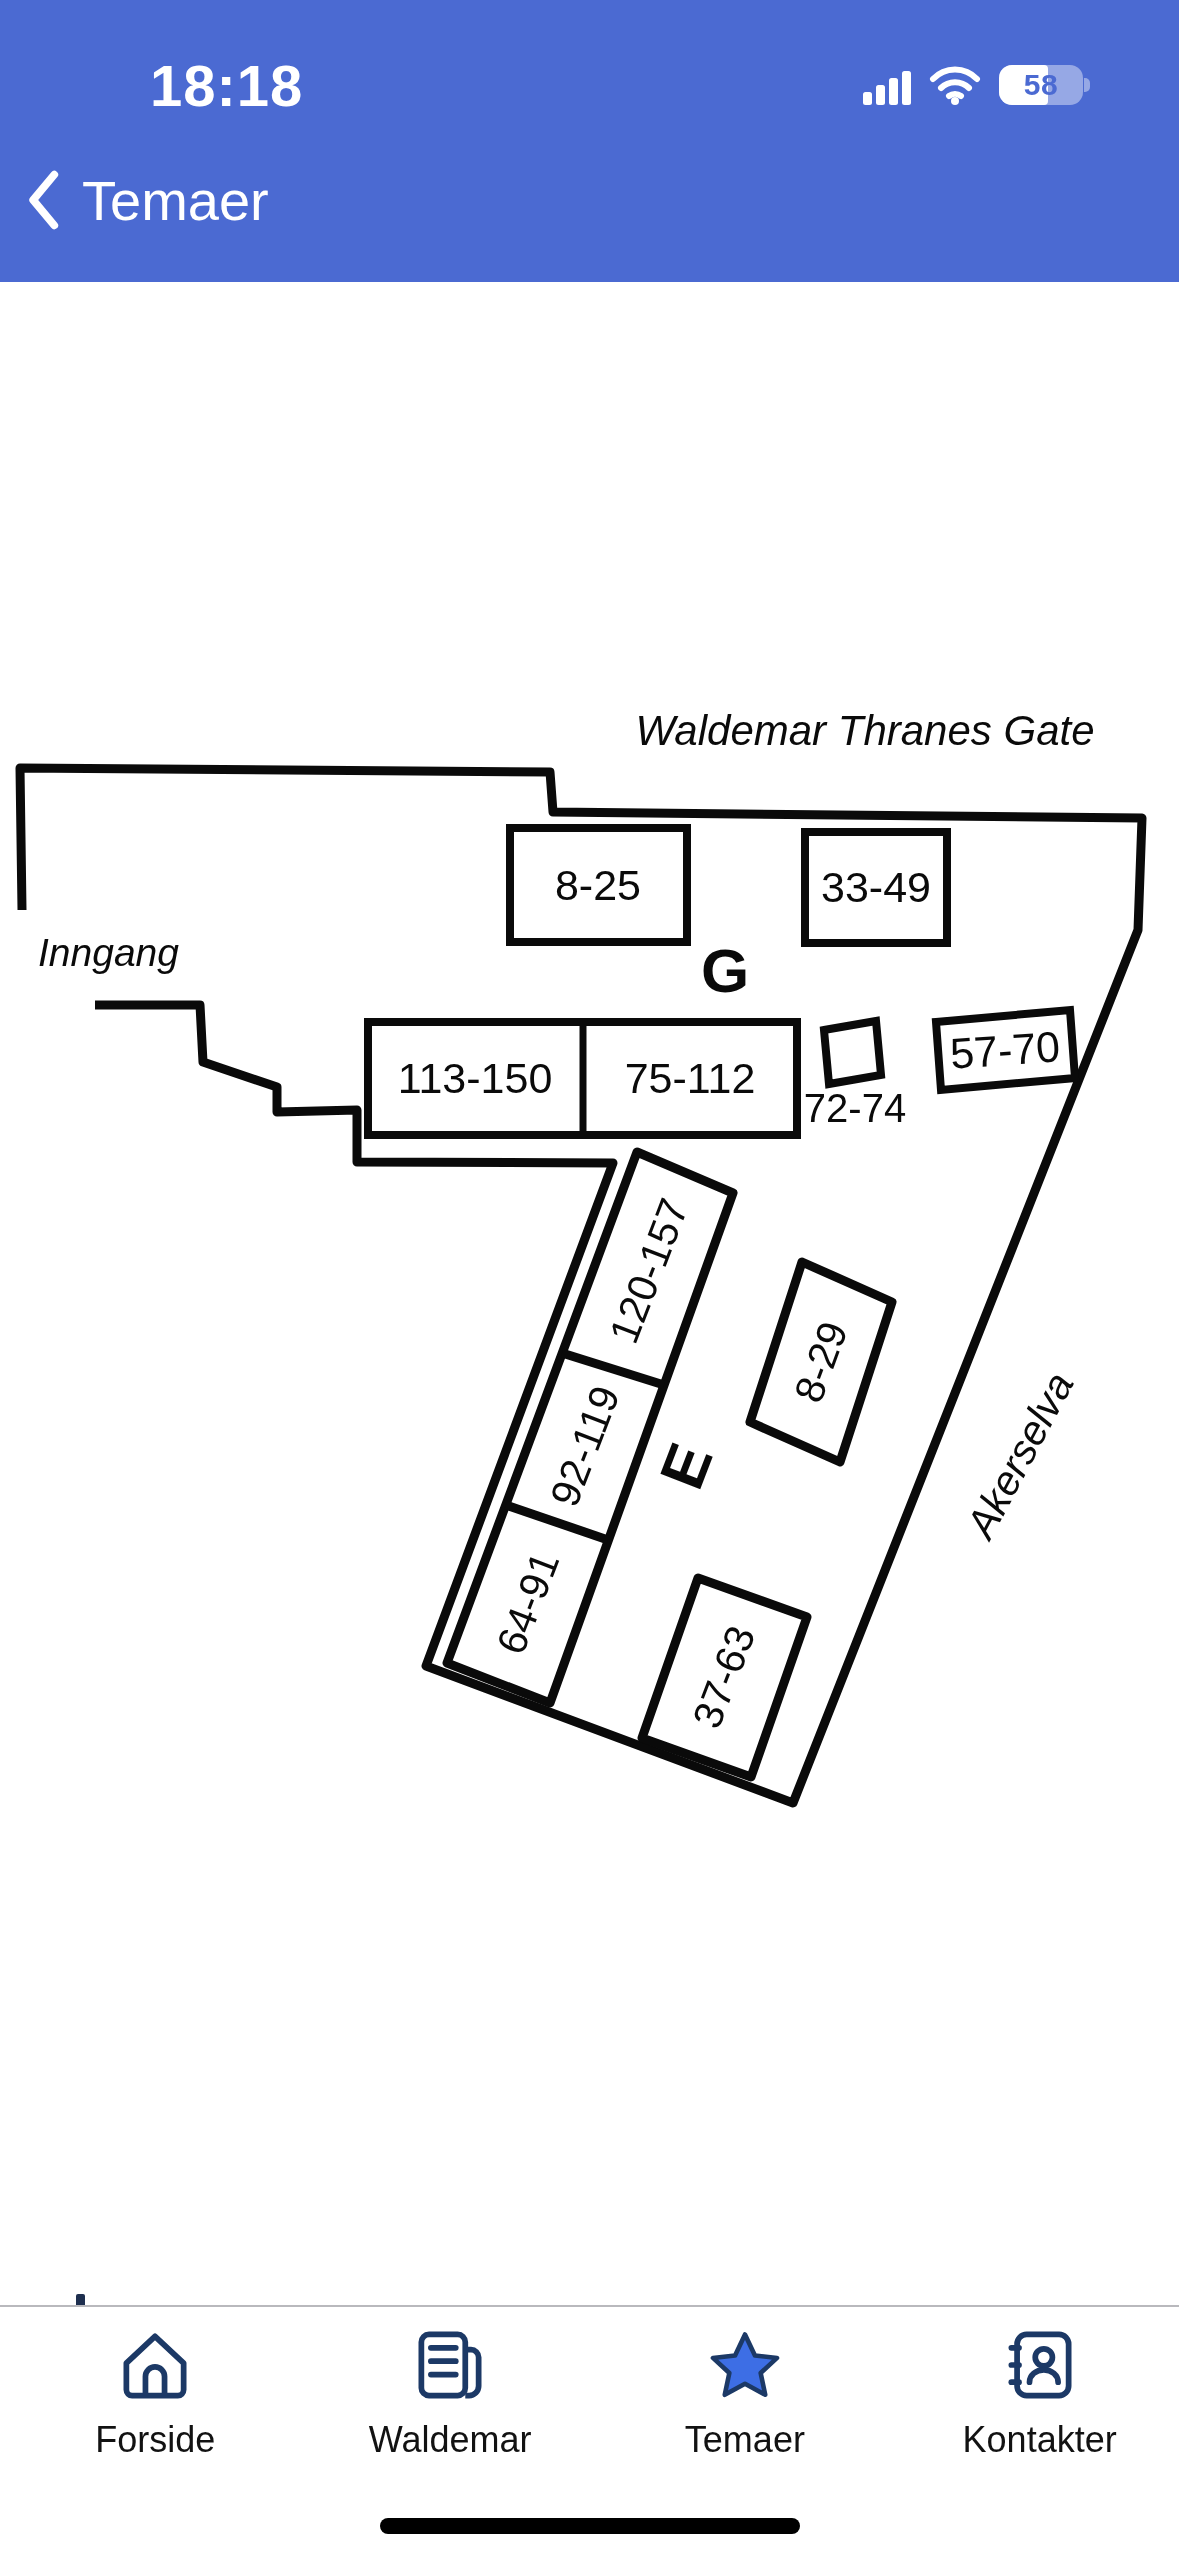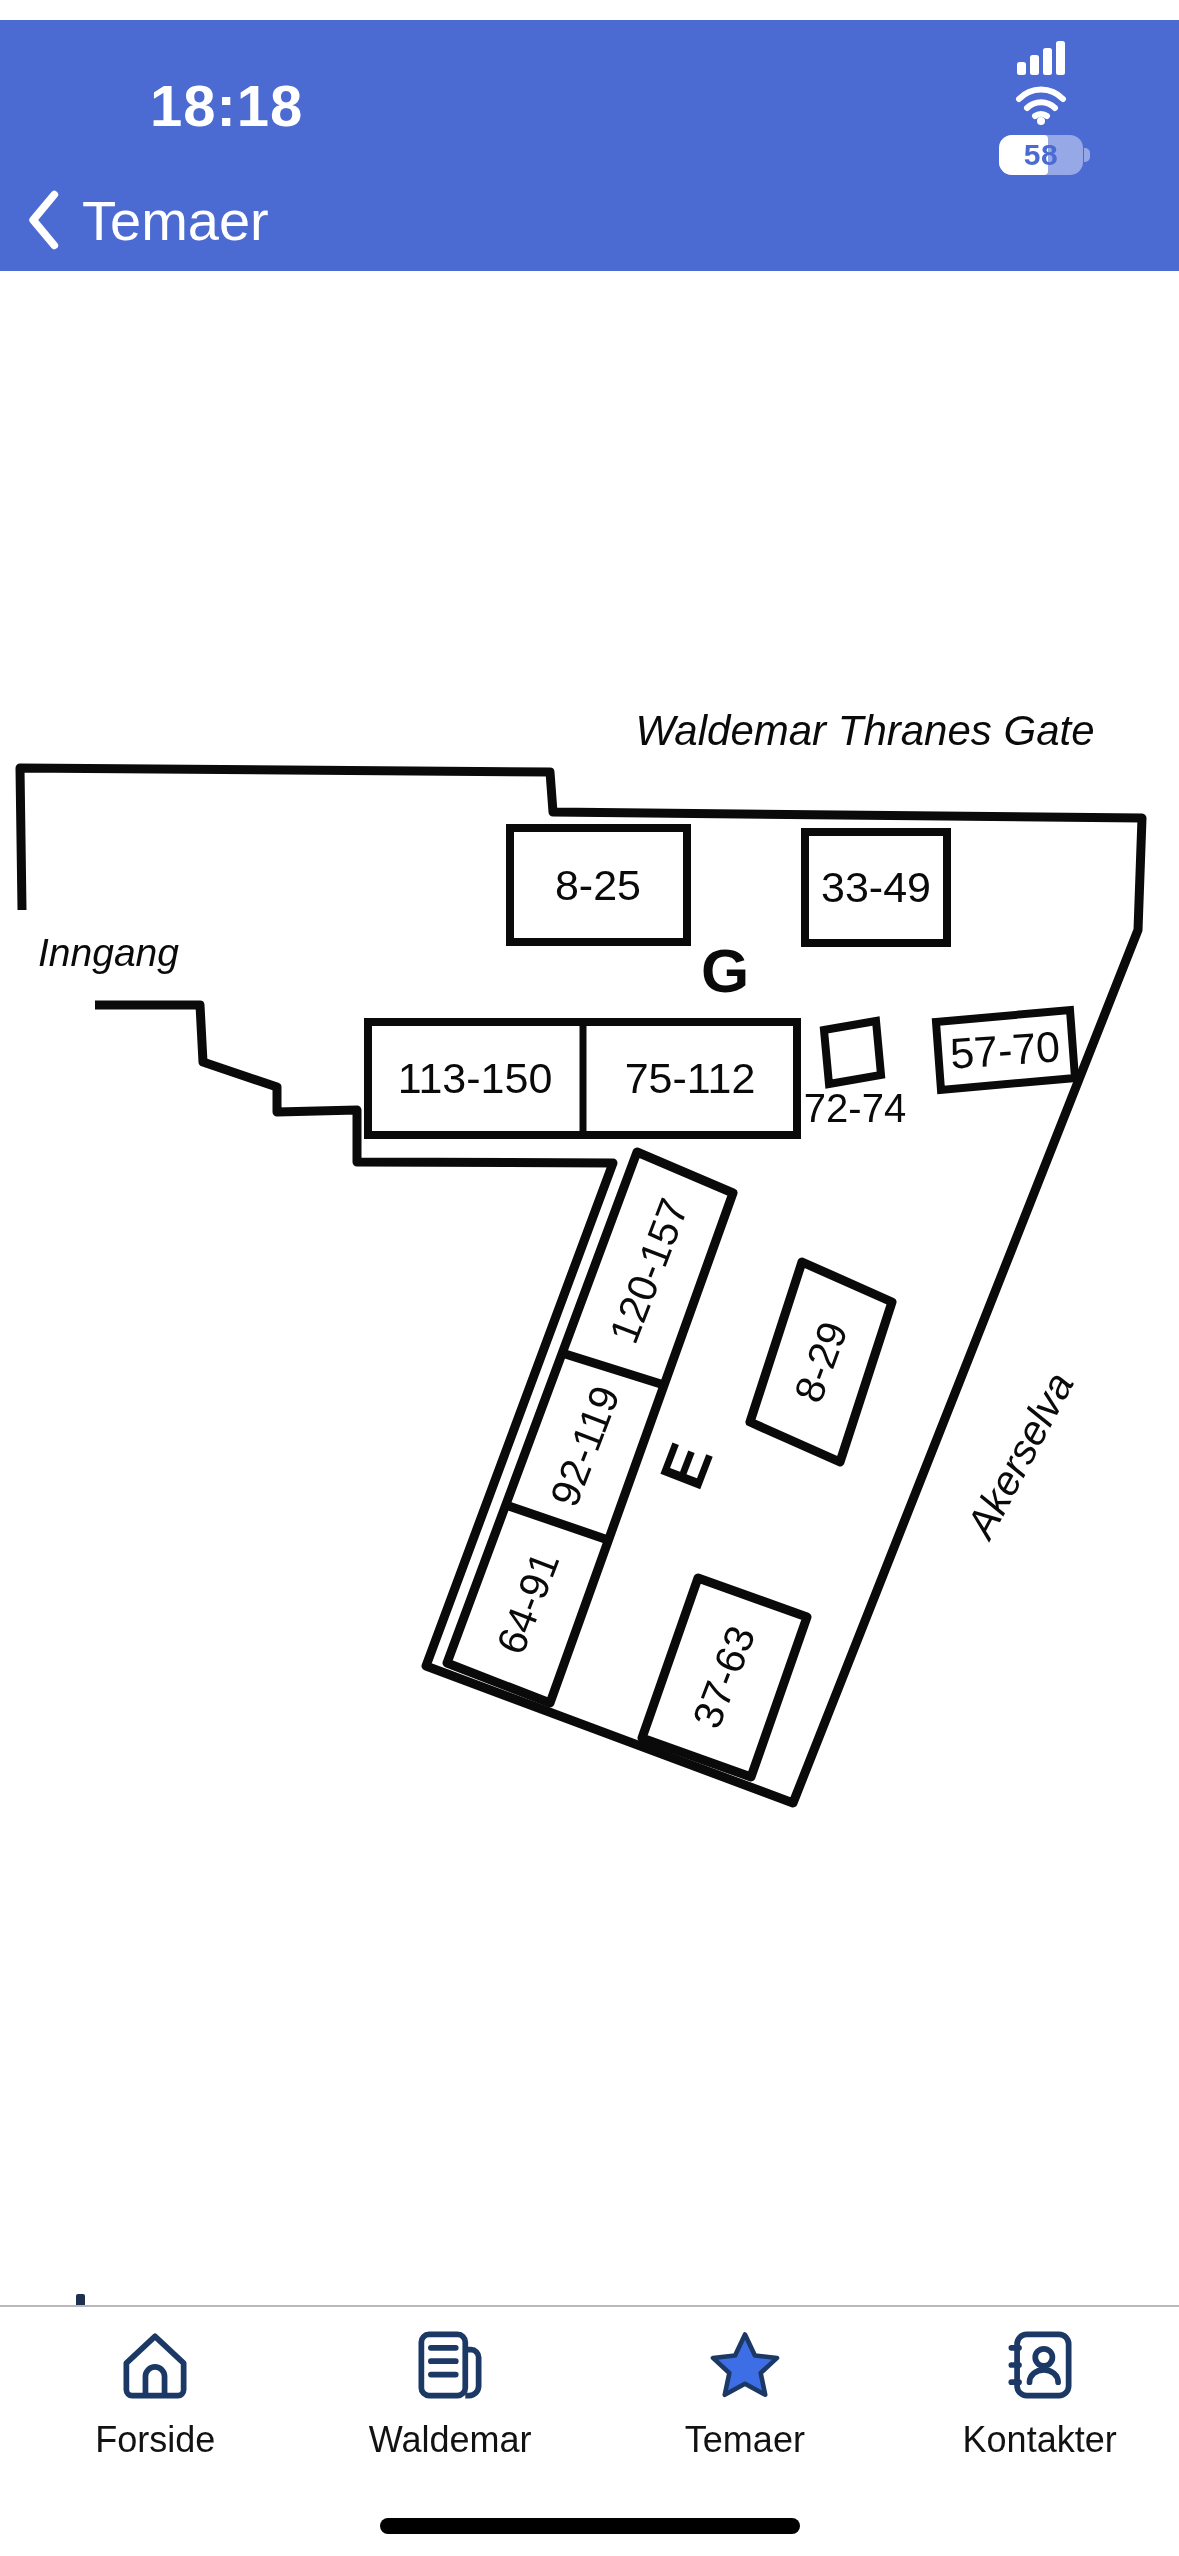--- a/index.html
+++ b/index.html
@@ -3,32 +3,32 @@
 <meta charset="utf-8">
 <style>
   html,body{margin:0;padding:0;}
   body{
     width:1179px;height:2556px;position:relative;overflow:hidden;
     background:#ffffff;font-family:"Liberation Sans", sans-serif;
     -webkit-font-smoothing:antialiased;
   }
   
   .header{
-    position:absolute;top:0;left:0;width:1179px;height:251px;
-    background:#4B6AD2;color:#fff;margin-top:20px;
+    position:absolute;top:0;left:0;width:1179px;height:282px;
+    background:#4B6AD2;color:#fff;
   }
   .status-row{
     position:absolute;top:30px;left:0;width:1179px;height:110px;
     display:flex;align-items:center;
   }
   .status-time{
     margin-left:150px;font-size:58px;font-weight:600;letter-spacing:1px;
   }
   .status-right{
-    margin-left:auto;margin-right:96px;display:flex;align-items:center;gap:10px;flex-direction:column;
+    margin-left:auto;margin-right:96px;display:flex;align-items:center;gap:18px;
   }
   .sig{display:flex;align-items:flex-end;gap:4px;height:40px;}
   .sig i{display:block;width:9px;background:#fff;border-radius:2.5px;}
   .battery{
     position:relative;width:84px;height:40px;border-radius:13px;
     background:rgba(255,255,255,0.42);overflow:visible;
   }
   .battery .fill{
     position:absolute;left:0;top:0;height:40px;width:58%;
     background:#ffffff;border-radius:13px 4px 4px 13px;

